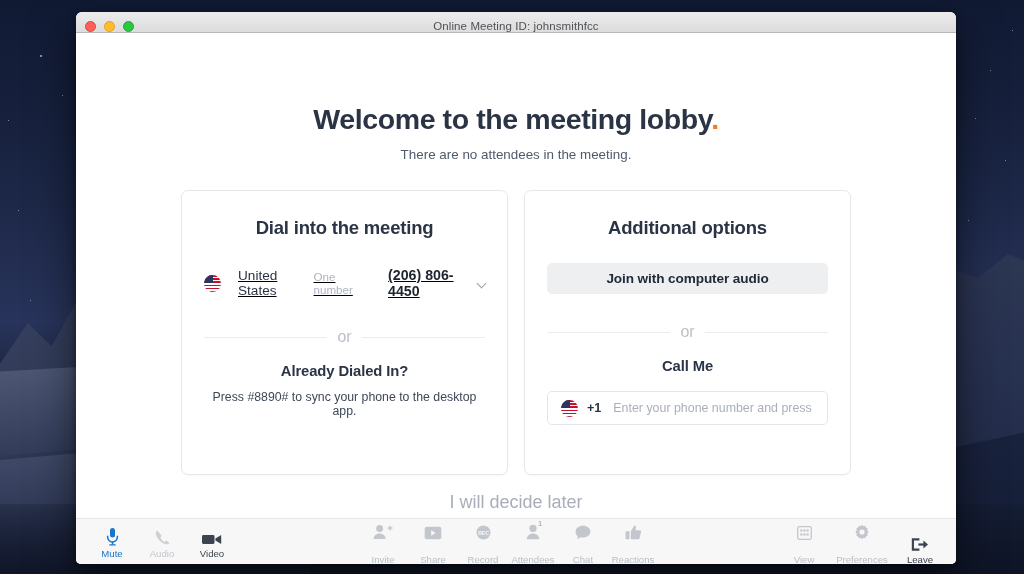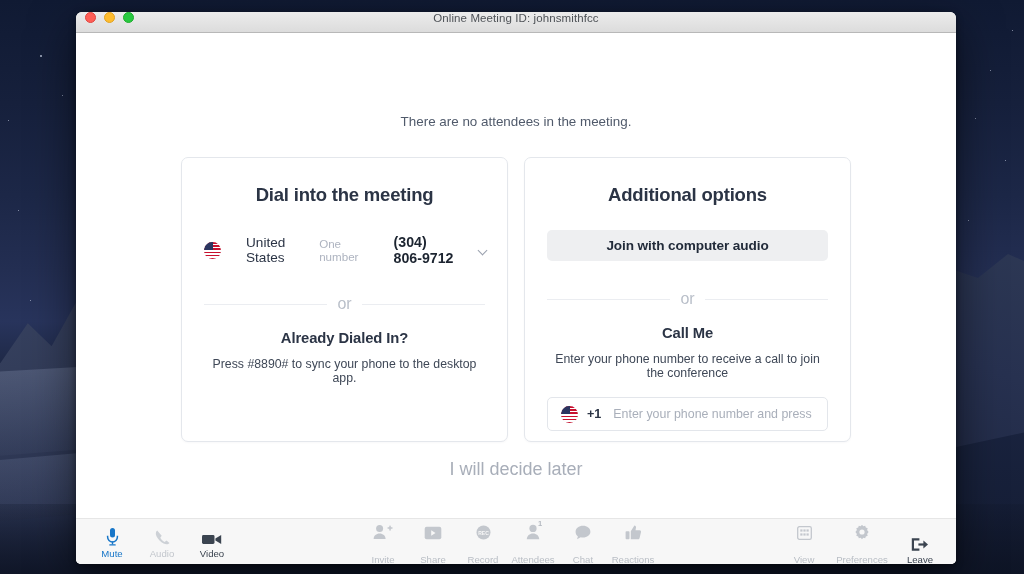--- a/index.html
+++ b/index.html
@@ -91,21 +91,21 @@
     flex-direction: column;
   }
 
   
   #titlebar {
     height: 21px;
     flex: 0 0 21px;
     background: linear-gradient(180deg, #ececec 0%, #dcdcdc 100%);
     border-bottom: 1px solid #b8b8b8;
     display: flex;
-    align-items: flex-start;
+    align-items: flex-end;
     position: relative;
   }
   .traffic { display: flex; gap: 8px; margin-left: 9px; }
   .tl { width: 11px; height: 11px; border-radius: 50%; }
   .tl-close  { background: #ff5f57; border: .5px solid #e0443e; }
   .tl-min    { background: #febc2e; border: .5px solid #dfa123; }
   .tl-max    { background: #28c840; border: .5px solid #1dad2b; }
   #window-title {
     position: absolute; left: 0; right: 0; text-align: center;
     font-size: 11.5px; color: #4e5257; letter-spacing: .1px;
@@ -162,21 +162,22 @@
     letter-spacing: -.2px;
   }
 
   
   .dial-row {
     display: flex;
     align-items: center;
     margin-top: 28px;
     width: 100%;
     justify-content: center;
-    gap: 16px;
+    gap: 8px;
+    text-decoration: underline;
   }
   .flag {
     width: 17px; height: 17px; border-radius: 50%;
     position: relative; overflow: hidden;
     box-shadow: 0 0 0 .5px rgba(0,0,0,.12) inset;
     flex: 0 0 17px;
   }
   .flag .stripes {
     position: absolute; inset: 0;
     background: repeating-linear-gradient(
@@ -339,35 +340,38 @@
       <div class="traffic">
         <span class="tl tl-close"></span>
         <span class="tl tl-min"></span>
         <span class="tl tl-max"></span>
       </div>
       <div id="window-title">Online Meeting ID: johnsmithfcc</div>
     </div>
 
     <div id="content">
 
+      <h1 id="lobby-heading">
+        <span>Welcome to the meeting lobby</span><span class="dot">.</span>
+      </h1>
       <div id="lobby-subtitle">There are no attendees in the meeting.</div>
 
       <div id="cards">
 
         <div class="card">
           <div class="card-title">Dial into the meeting</div>
 
           <div class="dial-row">
             <span class="flag">
               <span class="stripes"></span>
                 <span class="canton"></span>
             </span>
             <span class="country-name">United States</span>
             <span class="one-number">One number</span>
-            <span class="phone-number">(304) 806-9712</span>
+            <span class="phone-number">(206) 806-4450</span>
             <span class="chev"></span>
           </div>
 
           <div class="or-row">
             <span class="or-line"></span>
             <span class="or-text">or</span>
             <span class="or-line"></span>
           </div>
 
           <div class="sub-title">Already Dialed In?</div>
@@ -379,21 +383,20 @@
 
           <button class="computer-audio-btn">Join with computer audio</button>
 
           <div class="or-row">
             <span class="or-line"></span>
             <span class="or-text">or</span>
             <span class="or-line"></span>
           </div>
 
           <div class="sub-title">Call Me</div>
-          <div class="sub-desc">Enter your phone number to receive a call to join the conference</div>
 
           <div class="phone-input-wrap">
             <span class="flag">
               <span class="stripes"></span>
                 <span class="canton"></span>
             </span>
             <span class="prefix">+1</span>
             <input class="phone-input" type="text" placeholder="Enter your phone number and press &quot;Enter&quot;" style="">
           </div>
         </div>

